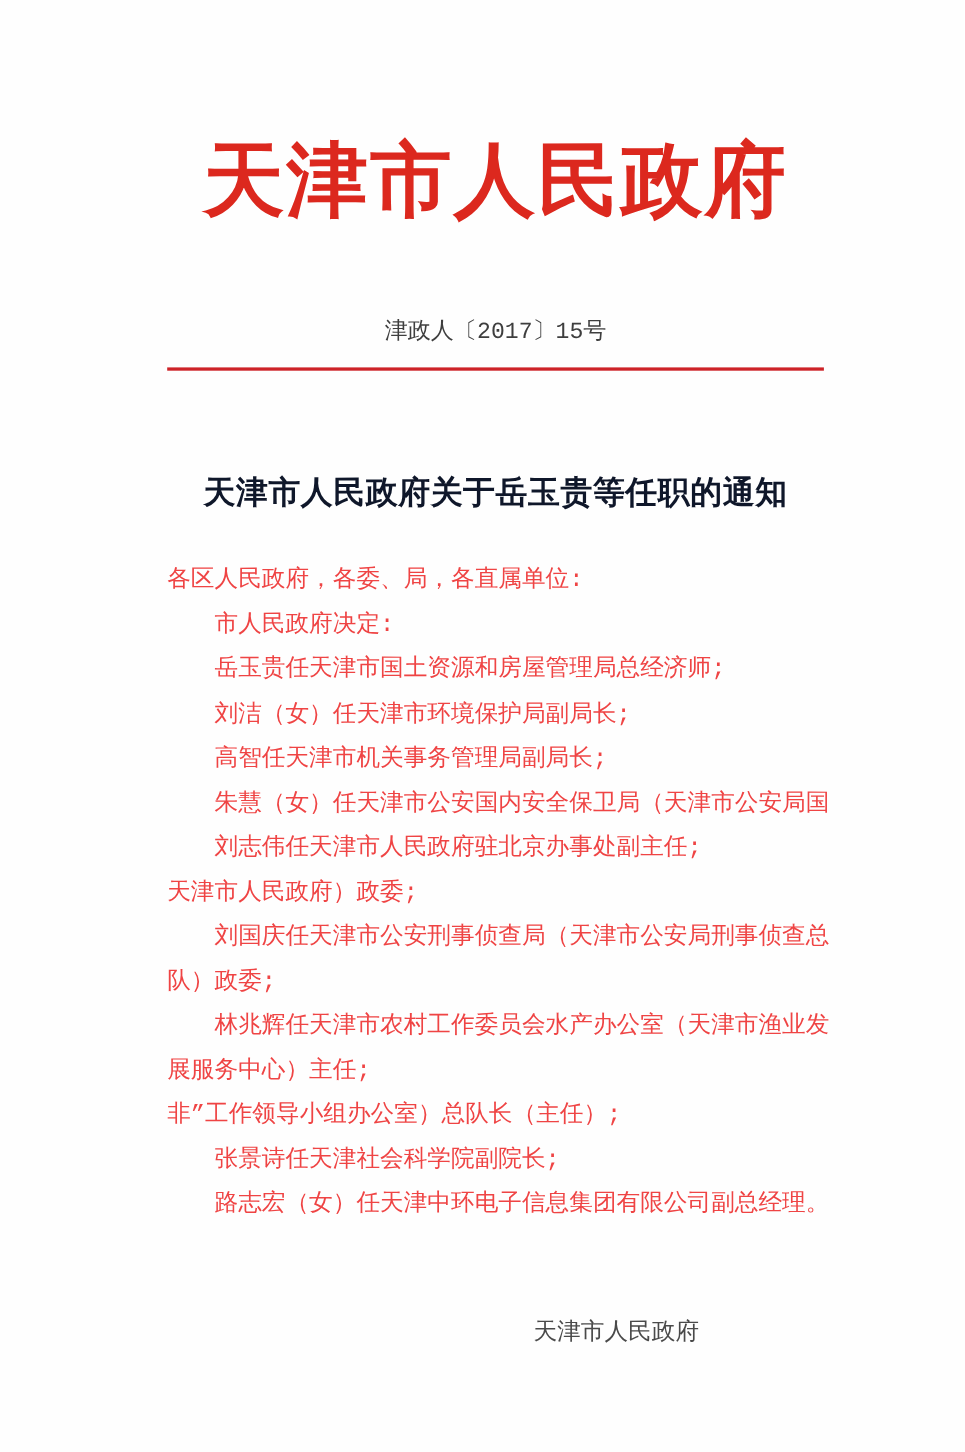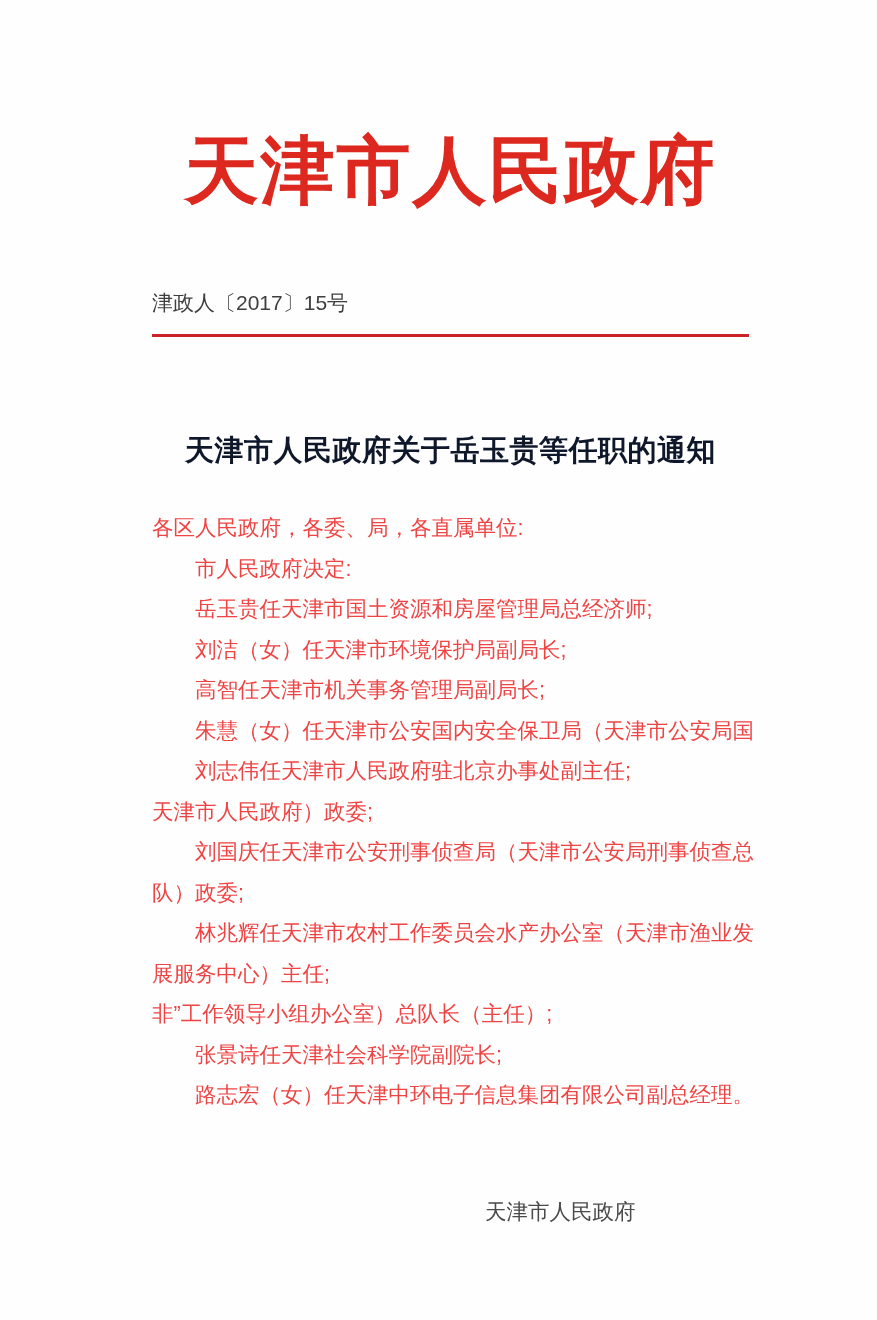--- a/index.html
+++ b/index.html
@@ -6,21 +6,21 @@
     margin: 0;
     padding: 0;
     background: #ffffff;
   }
   .page {
     position: relative;
     width: 877px;
     height: 1320px;
     background: #fefefe;
     overflow: hidden;
-    font-family: Liberation Sans, sans-serif;
+    font-family: Liberation Mono, monospace;
   }
   .content {
     position: absolute;
     left: 152px;
     top: 0;
     width: 597px;
     height: 100%;
   }
   .masthead {
     position: absolute;
@@ -33,20 +33,21 @@
     font-weight: bold;
     letter-spacing: 2px;
     color: #dc281e;
     white-space: nowrap;
   }
   .doc-number {
     position: absolute;
     top: 288px;
     left: 0;
     width: 100%;
+    text-align: center;
     font-size: 21px;
     line-height: 30px;
     color: #3e3e3e;
     white-space: nowrap;
   }
   .red-divider {
     position: absolute;
     top: 334px;
     left: 0;
     width: 100%;

